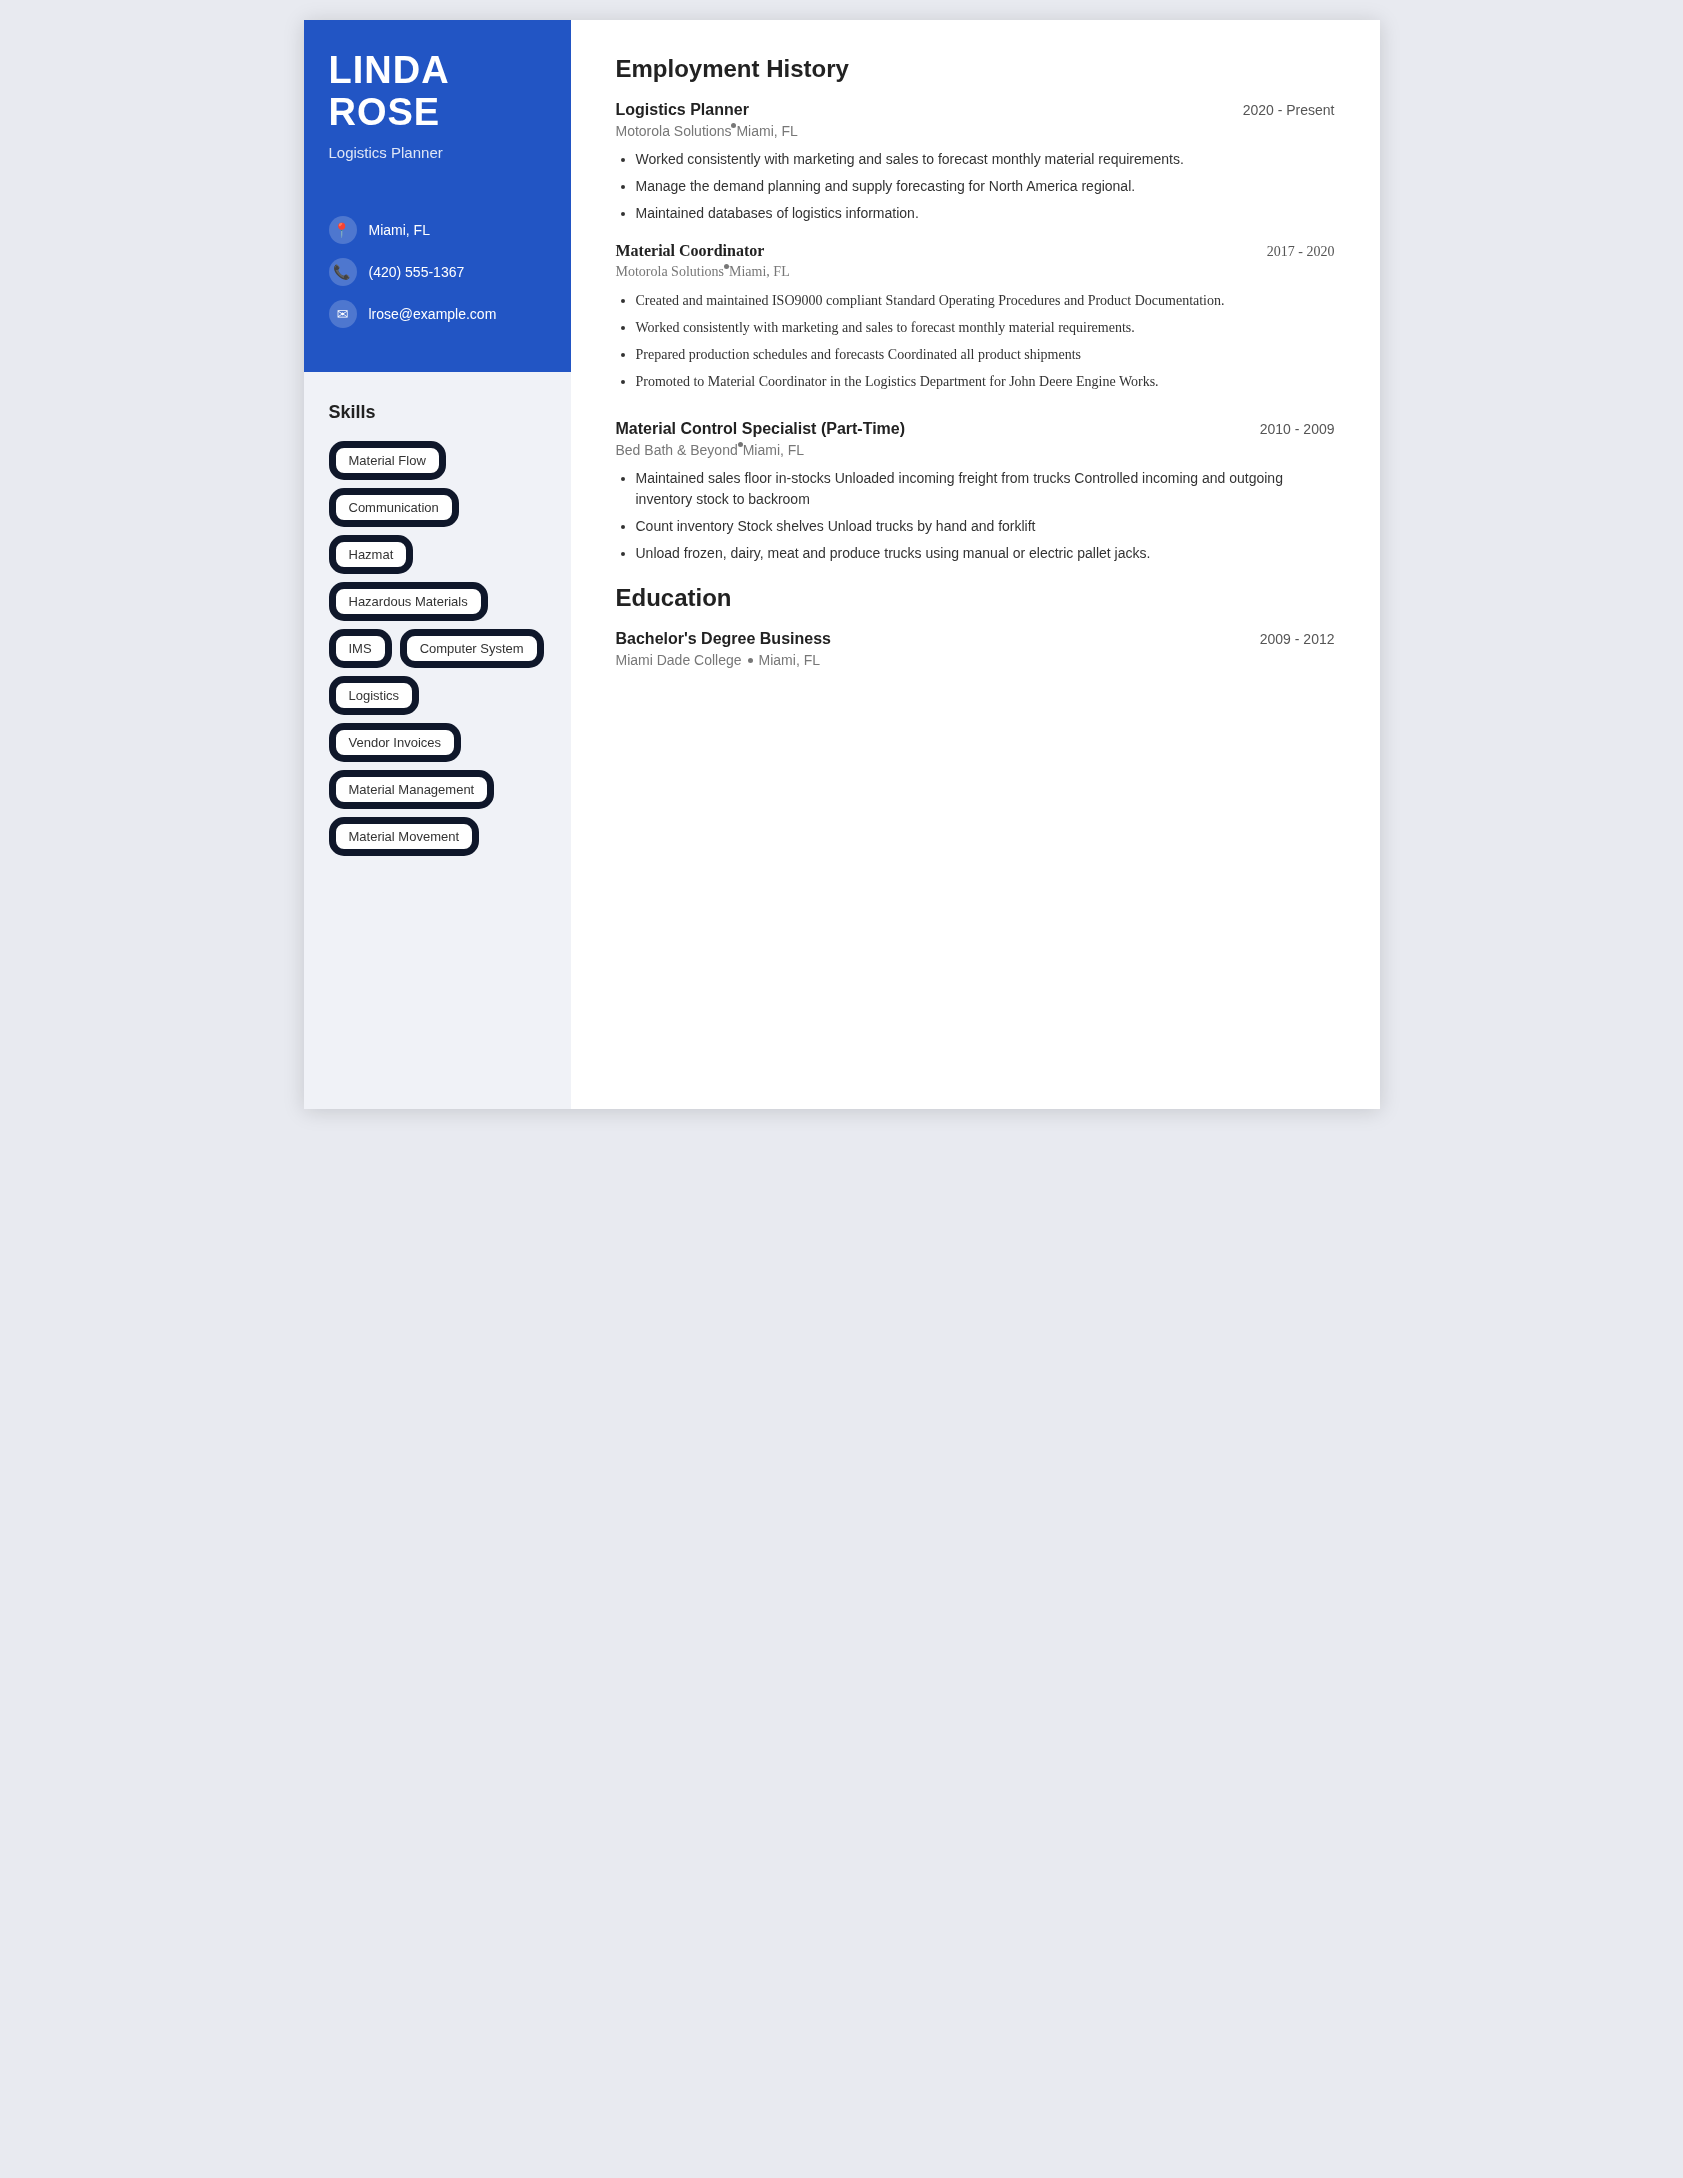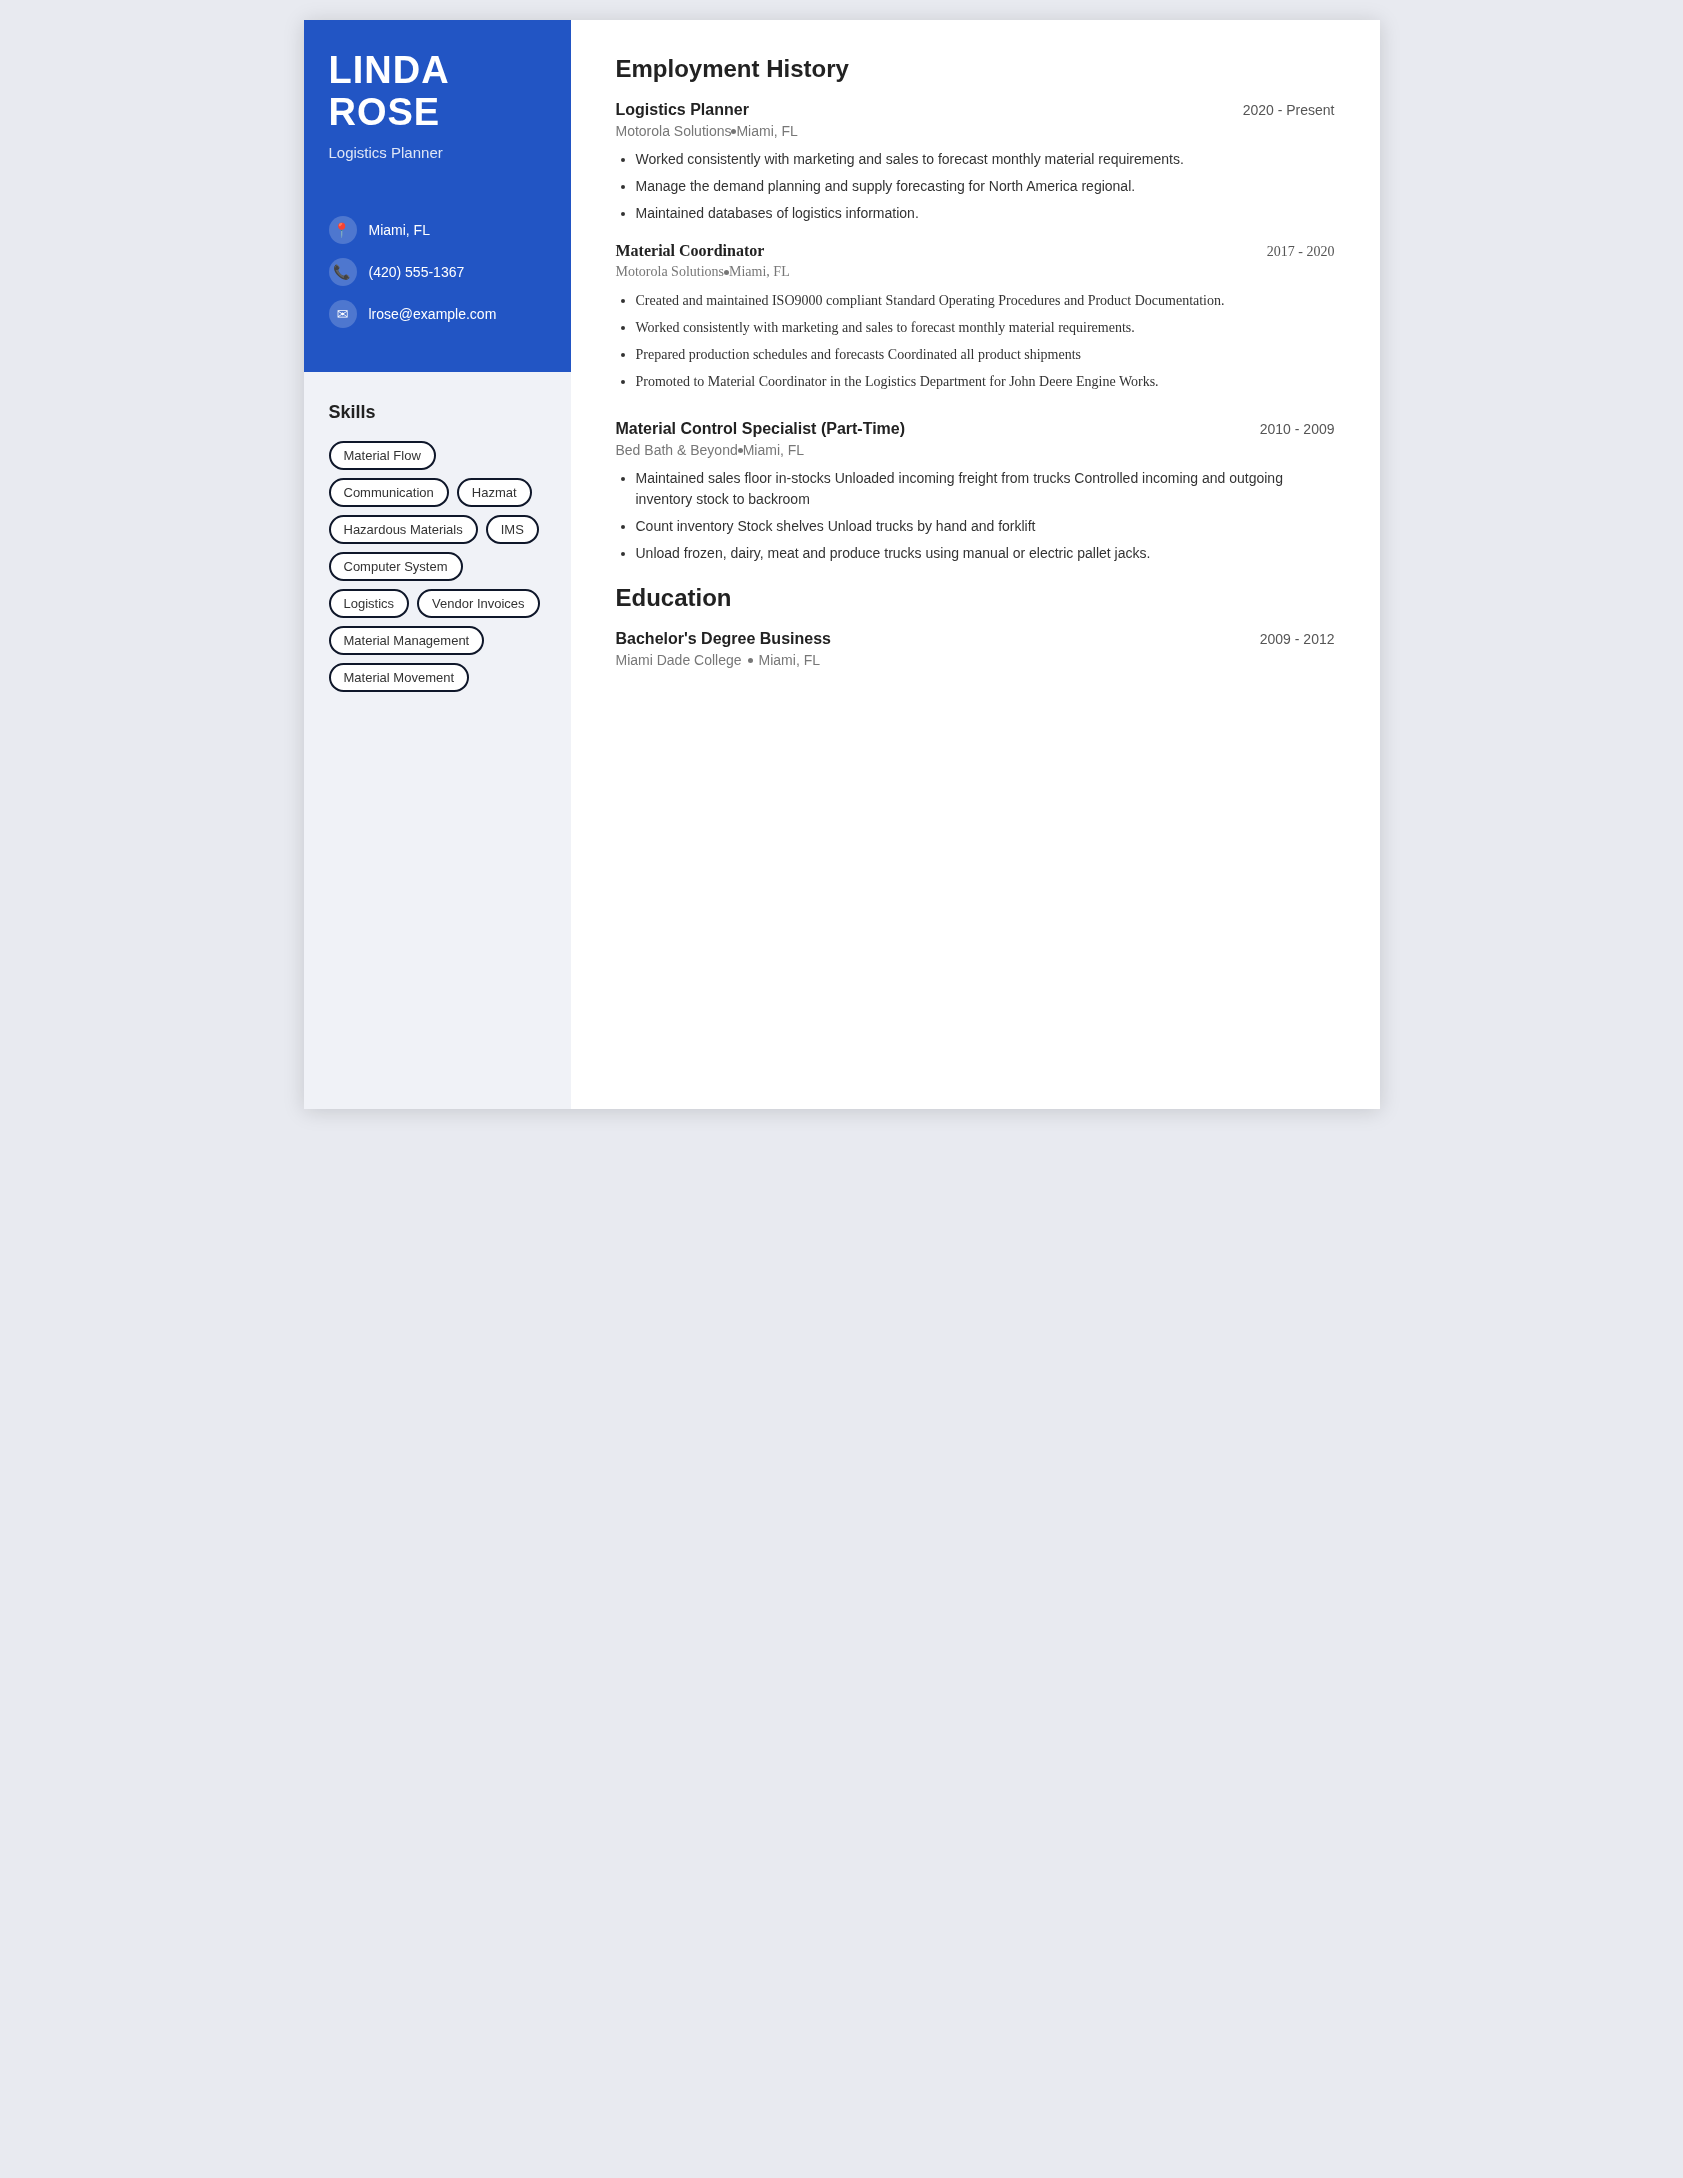--- a/index.html
+++ b/index.html
@@ -78,21 +78,21 @@
       color: #222;
       margin-bottom: 18px;
     }
     .skills-list {
       display: flex;
       flex-wrap: wrap;
       gap: 8px;
     }
     .skill-badge {
       background: white;
-      border: 2px solid #0f172a;
+      border: 7px solid #0f172a;
       border-radius: 15px;
       padding: 5px 13px;
       font-size: 13px;
       color: #333;
     }
     
     .main-content {
       flex: 1;
       padding: 35px 45px;
     }
@@ -117,21 +117,21 @@
     .job-dates {
       font-size: 14px;
       color: #555;
       white-space: nowrap;
     }
     .job-company {
       font-size: 14px;
       color: #777;
       margin-bottom: 10px;
       display: flex;
-      align-items: center;
+      align-items: flex-start;
     }
     .job-company .dot {
       display: inline-block;
       width: 5px;
       height: 5px;
       background: #777;
       border-radius: 50%;
     }
     .job-bullets {
       list-style: disc;

